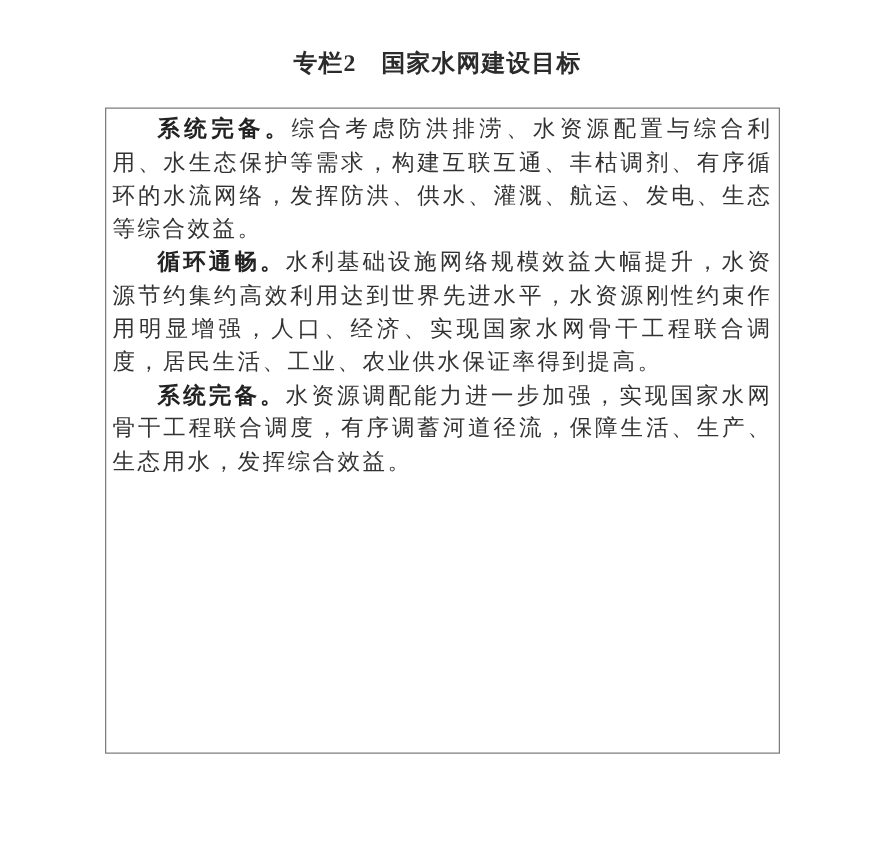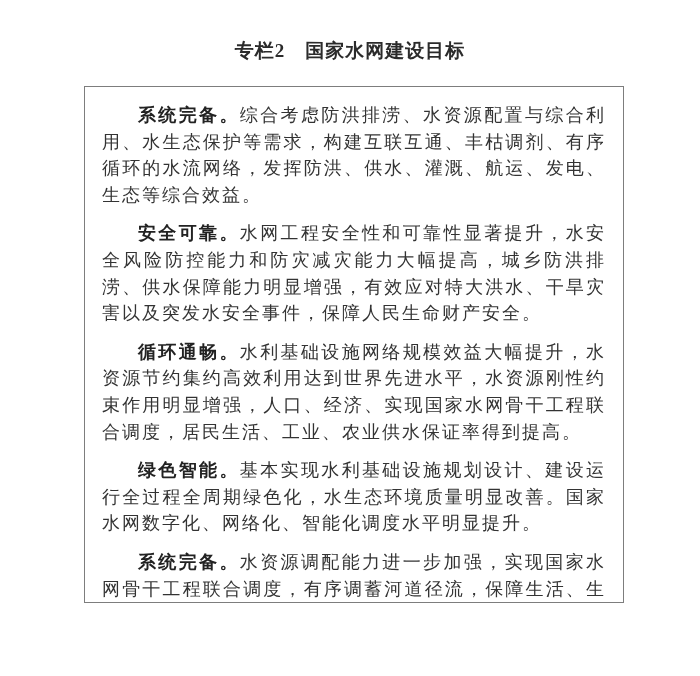--- a/index.html
+++ b/index.html
@@ -33,21 +33,21 @@
     left: 84px;
     top: 86px;
     width: 540px;
     height: 517px;
     box-sizing: border-box;
     border: 1px solid #7d7d7d;
     padding: 3px 5px 4px 5px;
     overflow: hidden;
   }
   .para {
-    margin: 12px;
+    margin: 0;
     font-size: 18px;
     line-height: 26.6px;
     letter-spacing: 2px;
     text-align: justify;
     text-justify: inter-character;
     text-indent: 2em;
     color: #333333;
   }
   .lead {
     font-weight: bold;
@@ -58,23 +58,21 @@
 <body>
 
 <div class="page">
 
   <h1 class="title">专栏2　国家水网建设目标</h1>
 
   <div class="panel">
 
     <p class="para"><span class="lead">系统完备。</span><span>综合考虑防洪排涝、水资源配置与综合利用、水生态保护等需求，构建互联互通、丰枯调剂、有序循环的水流网络，发挥防洪、供水、灌溉、航运、发电、生态等综合效益。</span></p>
 
-    <p class="para"><span class="lead">安全可靠。</span><span>水网工程安全性和可靠性显著提升，水安全风险防控能力和防灾减灾能力大幅提高，城乡防洪排涝、供水保障能力明显增强，有效应对特大洪水、干旱灾害以及突发水安全事件，保障人民生命财产安全。</span></p>
 
     <p class="para"><span class="lead">循环通畅。</span><span>水利基础设施网络规模效益大幅提升，水资源节约集约高效利用达到世界先进水平，水资源刚性约束作用明显增强，人口、经济、实现国家水网骨干工程联合调度，居民生活、工业、农业供水保证率得到提高。</span></p>
 
-    <p class="para"><span class="lead">绿色智能。</span><span>基本实现水利基础设施规划设计、建设运行全过程全周期绿色化，水生态环境质量明显改善。国家水网数字化、网络化、智能化调度水平明显提升。</span></p>
 
 
     <p class="para"><span class="lead">系统完备。</span><span>水资源调配能力进一步加强，实现国家水网骨干工程联合调度，有序调蓄河道径流，保障生活、生产、生态用水，发挥综合效益。</span></p>
 
   </div>
 </div>
 
 </body></html>

